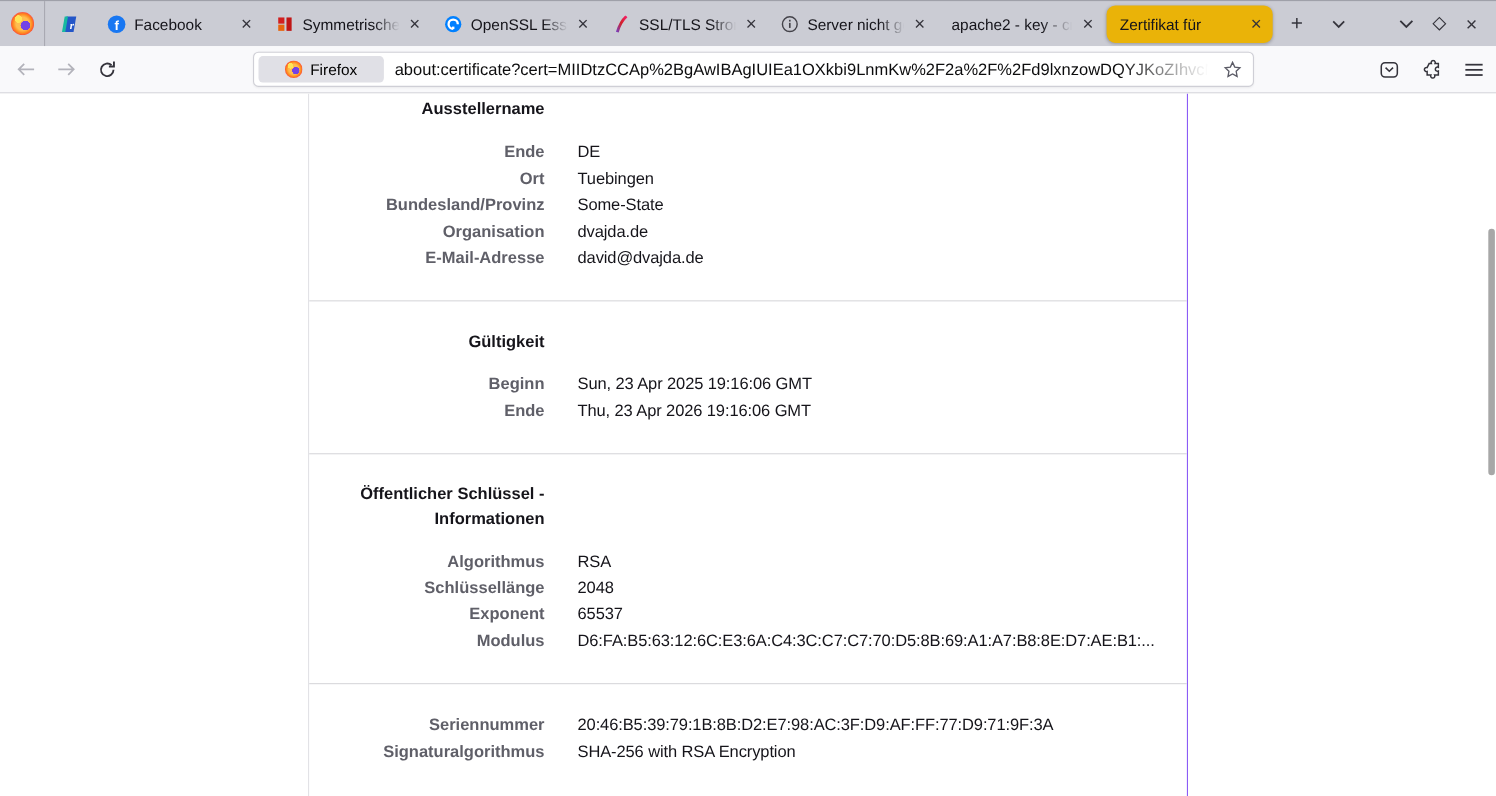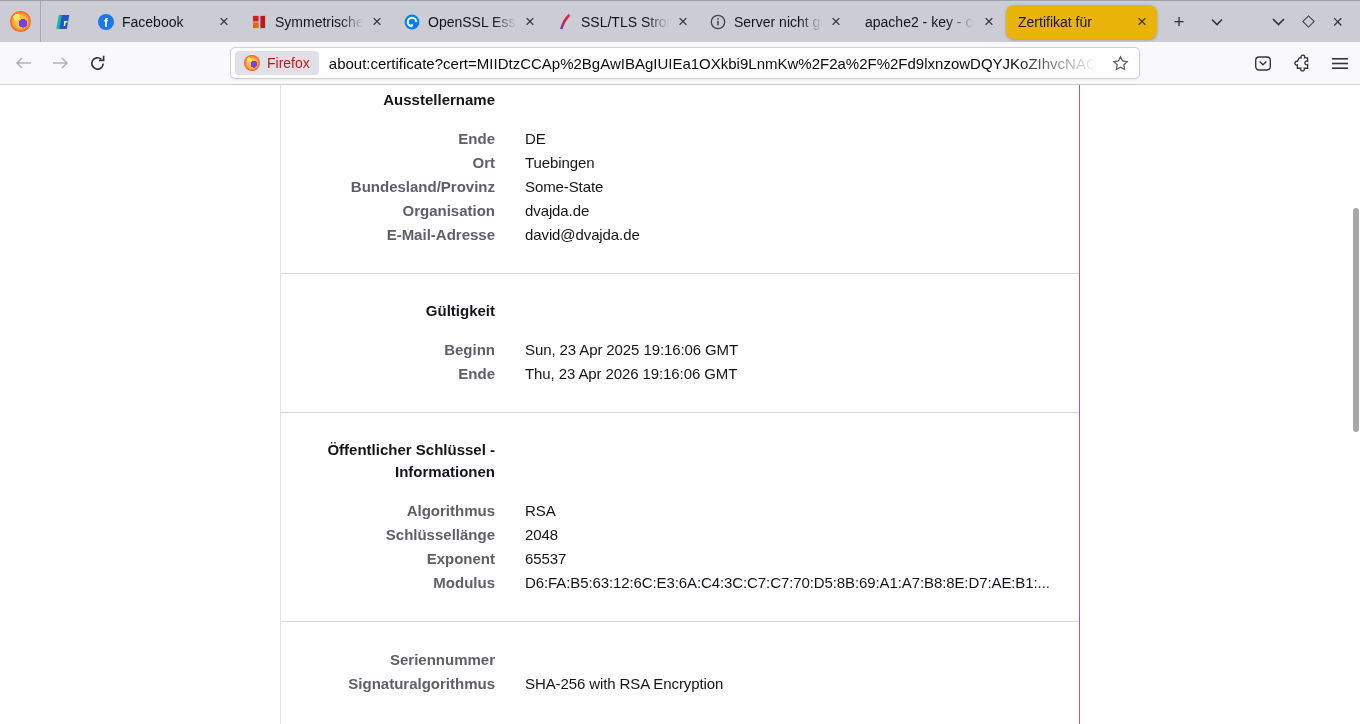--- a/index.html
+++ b/index.html
@@ -38,21 +38,21 @@
 
   
   .toolbar { position:absolute; top:42px; left:0; right:0; height:43px; background:#f9f9fb;
              border-bottom:1px solid #ccccd2; }
   .nav-left { position:absolute; left:8px; top:0; height:42px; display:flex; align-items:center; gap:7px; }
   .nav-btn { width:30px; height:30px; display:flex; align-items:center; justify-content:center; border-radius:4px; }
   .urlbar { position:absolute; left:230px; top:5px; width:910px; height:32px; background:#fff;
             border:1px solid #cfcfd6; border-radius:5px; display:flex; align-items:center;
             padding:0 10px 0 4px; box-shadow:0 1px 2px rgba(0,0,0,.06); }
   .chip { display:flex; align-items:center; gap:7px; background:#e0e0e6; border-radius:4px;
-          height:24px; padding:0 9px; font-size:14px; color:#b91c1c; flex:none; }
+          height:24px; padding:0 24px; font-size:14px; color:#000000; flex:none; }
   .chip .fx-logo { width:16px; height:16px; }
   .url-text { font-size:15px; color:#0c0c0d; margin-left:10px; white-space:nowrap; overflow:hidden; flex:1;
       -webkit-mask-image:linear-gradient(to right,#000 88%,rgba(0,0,0,0) 99%);
               mask-image:linear-gradient(to right,#000 88%,rgba(0,0,0,0) 99%); }
   .star-btn { margin-left:6px; flex:none; display:flex; }
   .nav-right { position:absolute; right:12px; top:0; height:42px; display:flex; align-items:center; gap:21px; }
 
   
   .content { position:absolute; top:85px; left:0; right:0; bottom:0; background:#fff; overflow:hidden; }
   .cert-card { position:absolute; left:280px; top:0; width:800px; height:100%;
@@ -278,20 +278,21 @@
             <div class="val">65537</div>
           </div>
           <div class="row">
             <div class="lbl">Modulus</div>
             <div class="val">D6:FA:B5:63:12:6C:E3:6A:C4:3C:C7:C7:70:D5:8B:69:A1:A7:B8:8E:D7:AE:B1:...</div>
           </div>
         </section>
         <section class="sec">
           <div class="row">
             <div class="lbl">Seriennummer</div>
+            <div class="val">20:46:B5:39:79:1B:8B:D2:E7:98:AC:3F:D9:AF:FF:77:D9:71:9F:3A</div>
           </div>
           <div class="row">
             <div class="lbl">Signaturalgorithmus</div>
             <div class="val">SHA-256 with RSA Encryption</div>
           </div>
         </section>
       </div>
     <div class="scroll-thumb"></div>
   </div>
 

